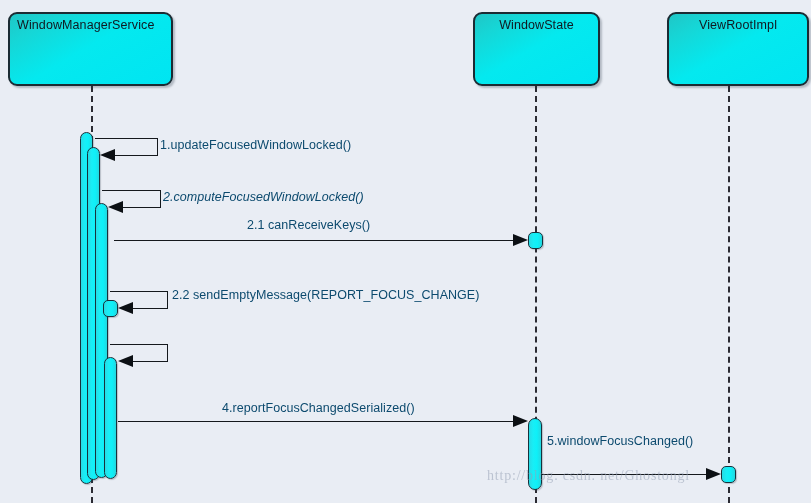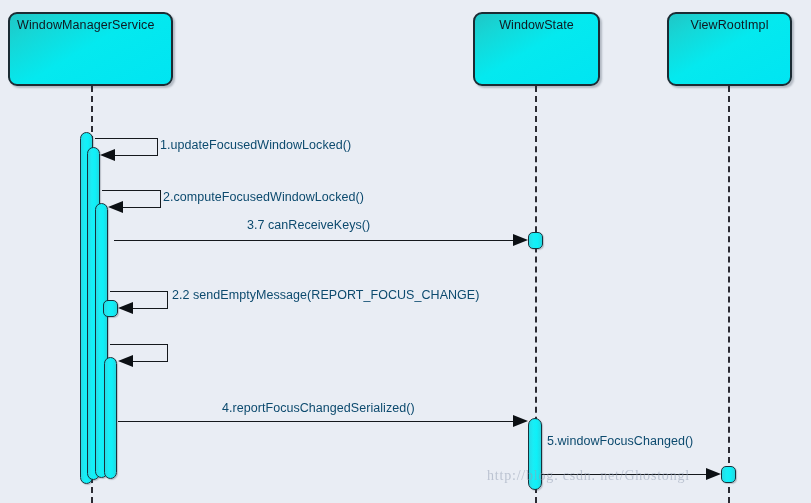--- a/index.html
+++ b/index.html
@@ -108,21 +108,21 @@
   <div class="lifeline" style="left:728px; top:86px; height:417px;"></div>
 
   <div class="lifeline-head" style="left:473px; top:12px; width:127px; height:74px;">
     <div class="head-label">WindowState</div>
   </div>
 
   <div class="lifeline-head wms" style="left:8px; top:12px; width:165px; height:74px;">
     <div class="head-label">WindowManagerService</div>
   </div>
 
-  <div class="lifeline-head" style="left:667px; top:12px; width:125px; height:74px;padding-left:16px;">
+  <div class="lifeline-head" style="left:667px; top:12px; width:142px; height:74px;padding-left:16px;">
     <div class="head-label">ViewRootImpl</div>
   </div>
 
   <div class="activation" style="left:80px; top:132px; width:13px; height:352px;"></div>
   <div class="activation" style="left:87px; top:147px; width:13px; height:333px;"></div>
   <div class="activation" style="left:95px; top:203px; width:13px; height:275px;"></div>
   <div class="activation" style="left:104px; top:357px; width:13px; height:122px;"></div>
 
   <div class="activation tiny" style="left:103px; top:300px; width:15px; height:17px;"></div>
 
@@ -134,25 +134,25 @@
   <div class="msg-line" style="left:95px; top:138px; width:63px;"></div>
   <div class="msg-vline" style="left:157px; top:138px; height:17px;"></div>
   <div class="msg-line" style="left:110px; top:155px; width:48px;"></div>
   <div class="arrow-left" style="left:100px; top:149px;"></div>
   <div class="msg-label" style="left:160px; top:138px;">1.updateFocusedWindowLocked()</div>
 
   <div class="msg-line" style="left:102px; top:190px; width:59px;"></div>
   <div class="msg-vline" style="left:160px; top:190px; height:17px;"></div>
   <div class="msg-line" style="left:118px; top:207px; width:43px;"></div>
   <div class="arrow-left" style="left:108px; top:201px;"></div>
-  <div class="msg-label" style="left:163px; top:190px;">2.computeFocusedWindowLocked()</div>
+  <div class="msg-label" style="left:163px; top:190px;font-style:italic;">2.computeFocusedWindowLocked()</div>
 
   <div class="msg-line" style="left:114px; top:240px; width:400px;"></div>
   <div class="arrow-right" style="left:513px; top:234px;"></div>
-  <div class="msg-label" style="left:247px; top:218px;">3.7 canReceiveKeys()</div>
+  <div class="msg-label" style="left:247px; top:218px;">2.1 canReceiveKeys()</div>
 
   <div class="msg-line" style="left:110px; top:291px; width:58px;"></div>
   <div class="msg-vline" style="left:167px; top:291px; height:17px;"></div>
   <div class="msg-line" style="left:128px; top:308px; width:40px;"></div>
   <div class="arrow-left" style="left:118px; top:302px;"></div>
   <div class="msg-label" style="left:172px; top:288px;">2.2 sendEmptyMessage(REPORT_FOCUS_CHANGE)</div>
 
   <div class="msg-line" style="left:110px; top:344px; width:58px;"></div>
   <div class="msg-vline" style="left:167px; top:344px; height:17px;"></div>
   <div class="msg-line" style="left:128px; top:361px; width:40px;"></div>

